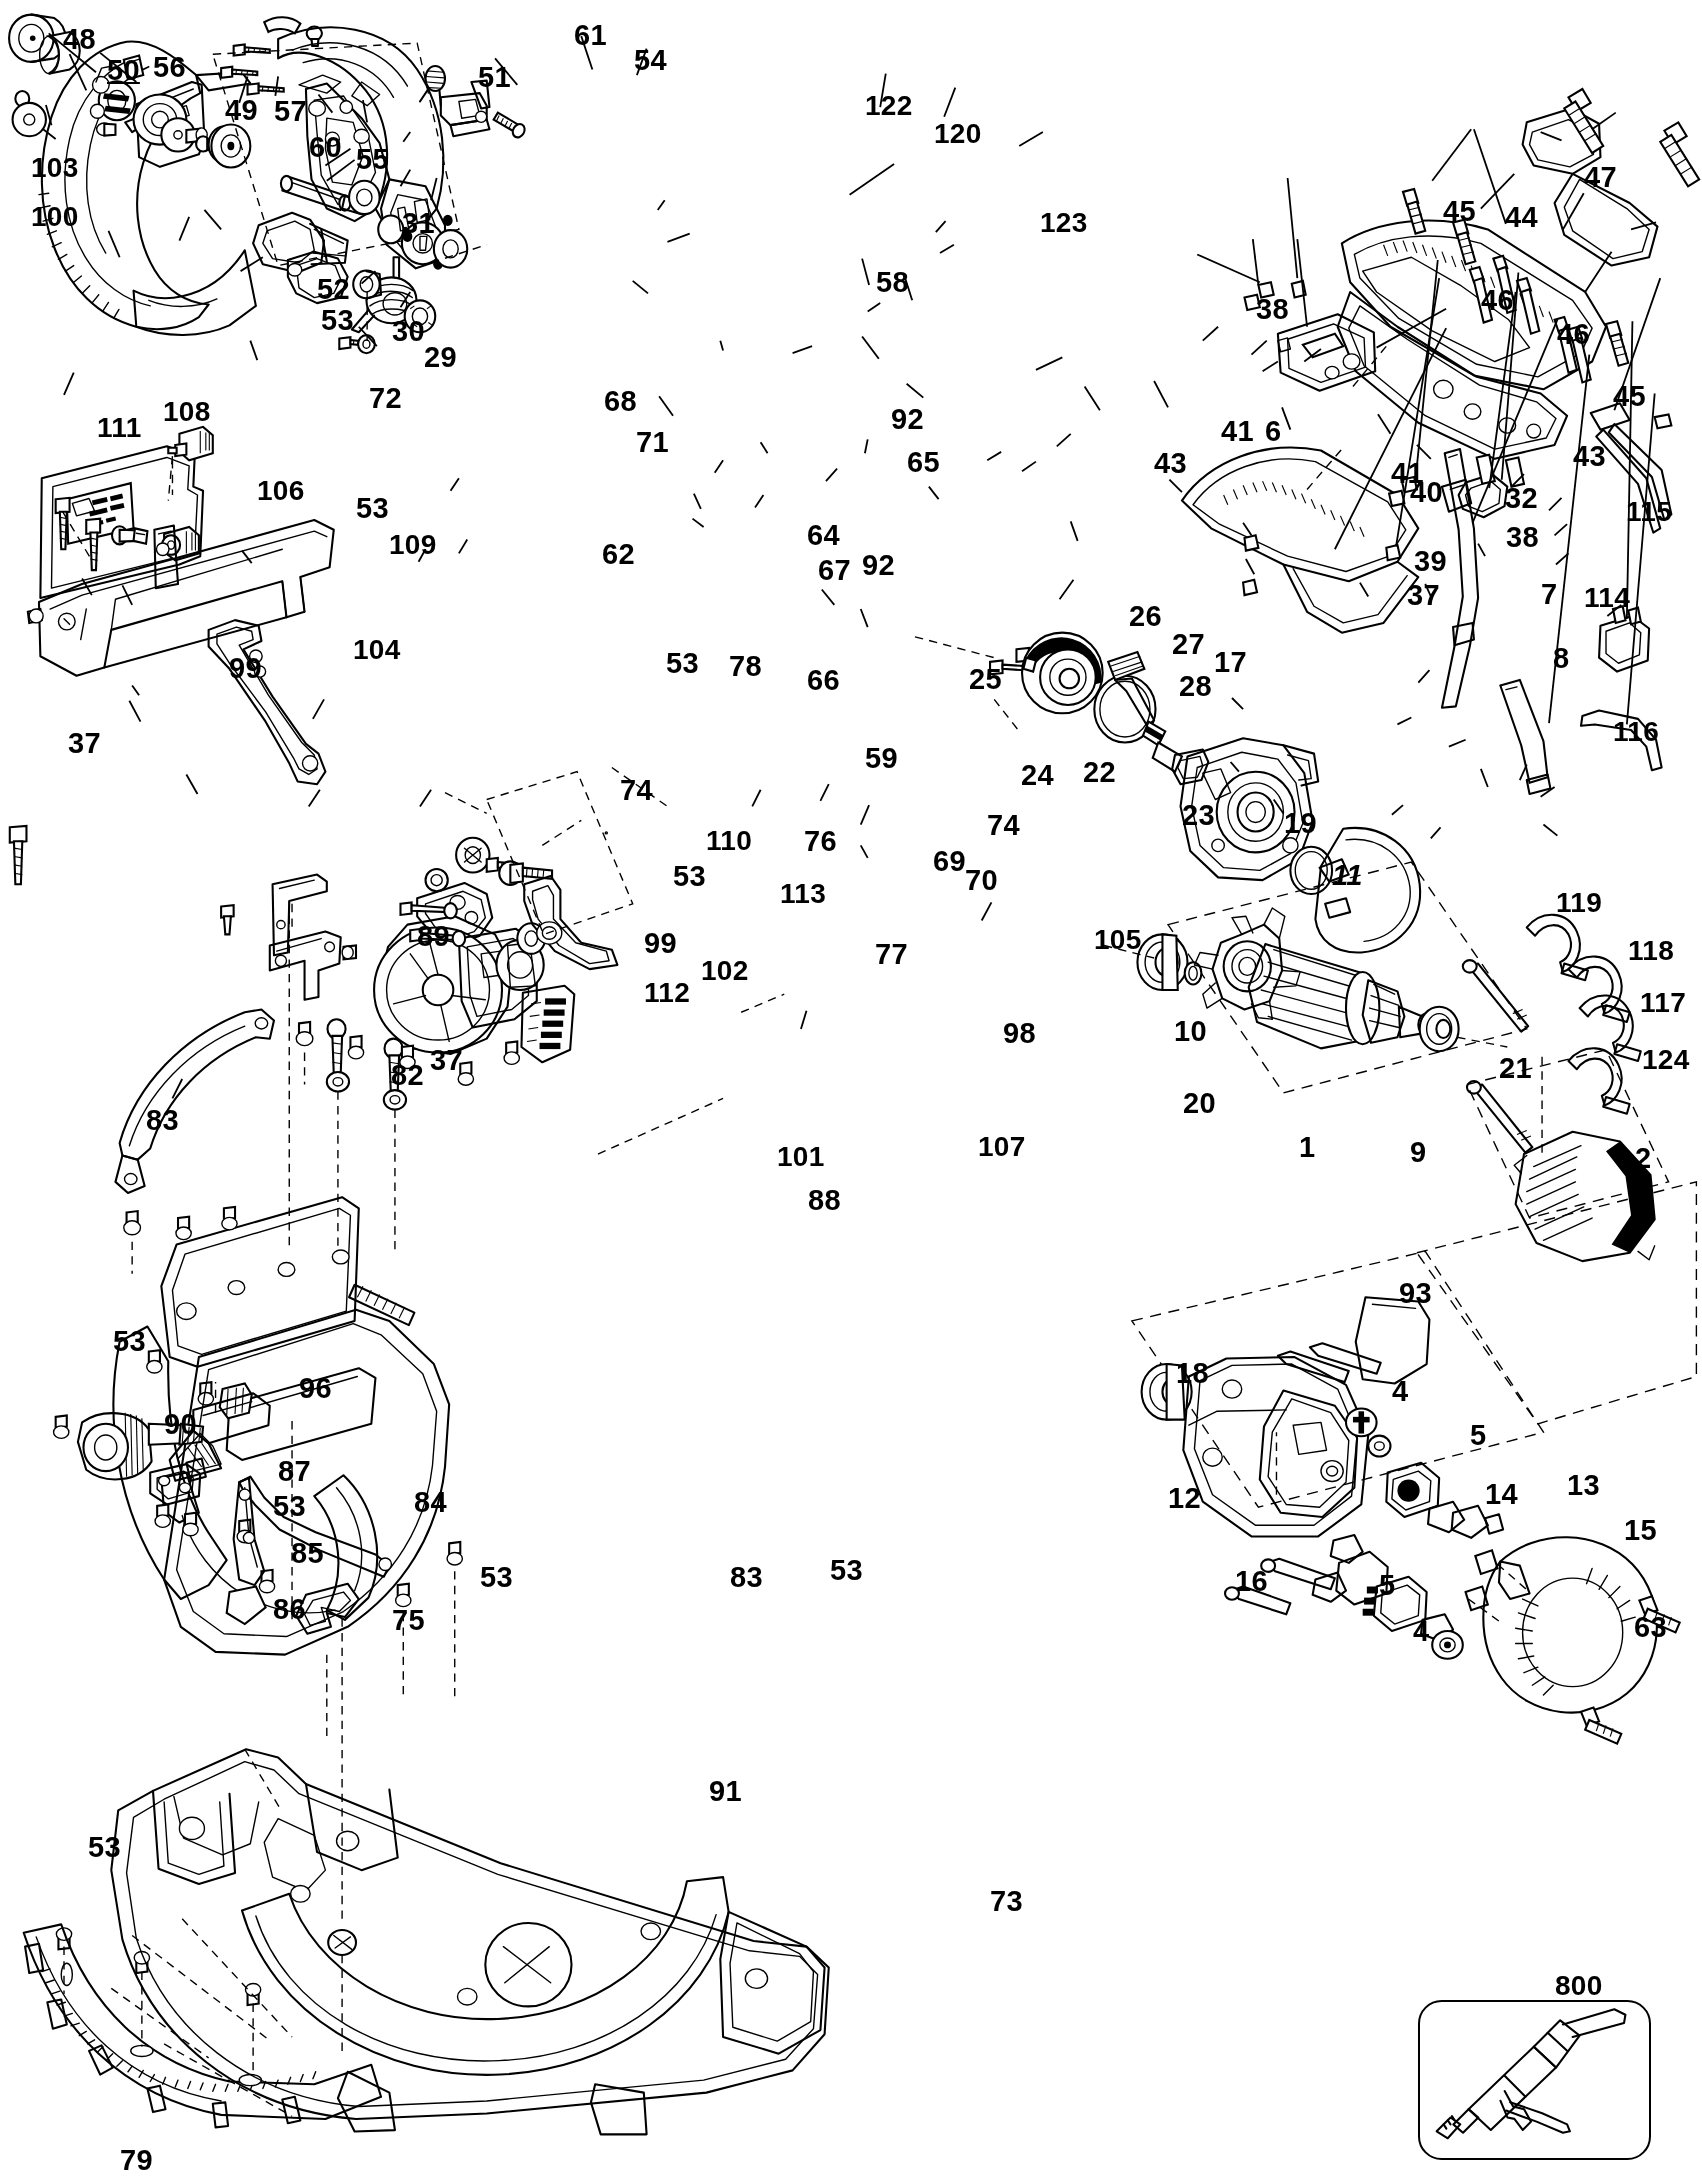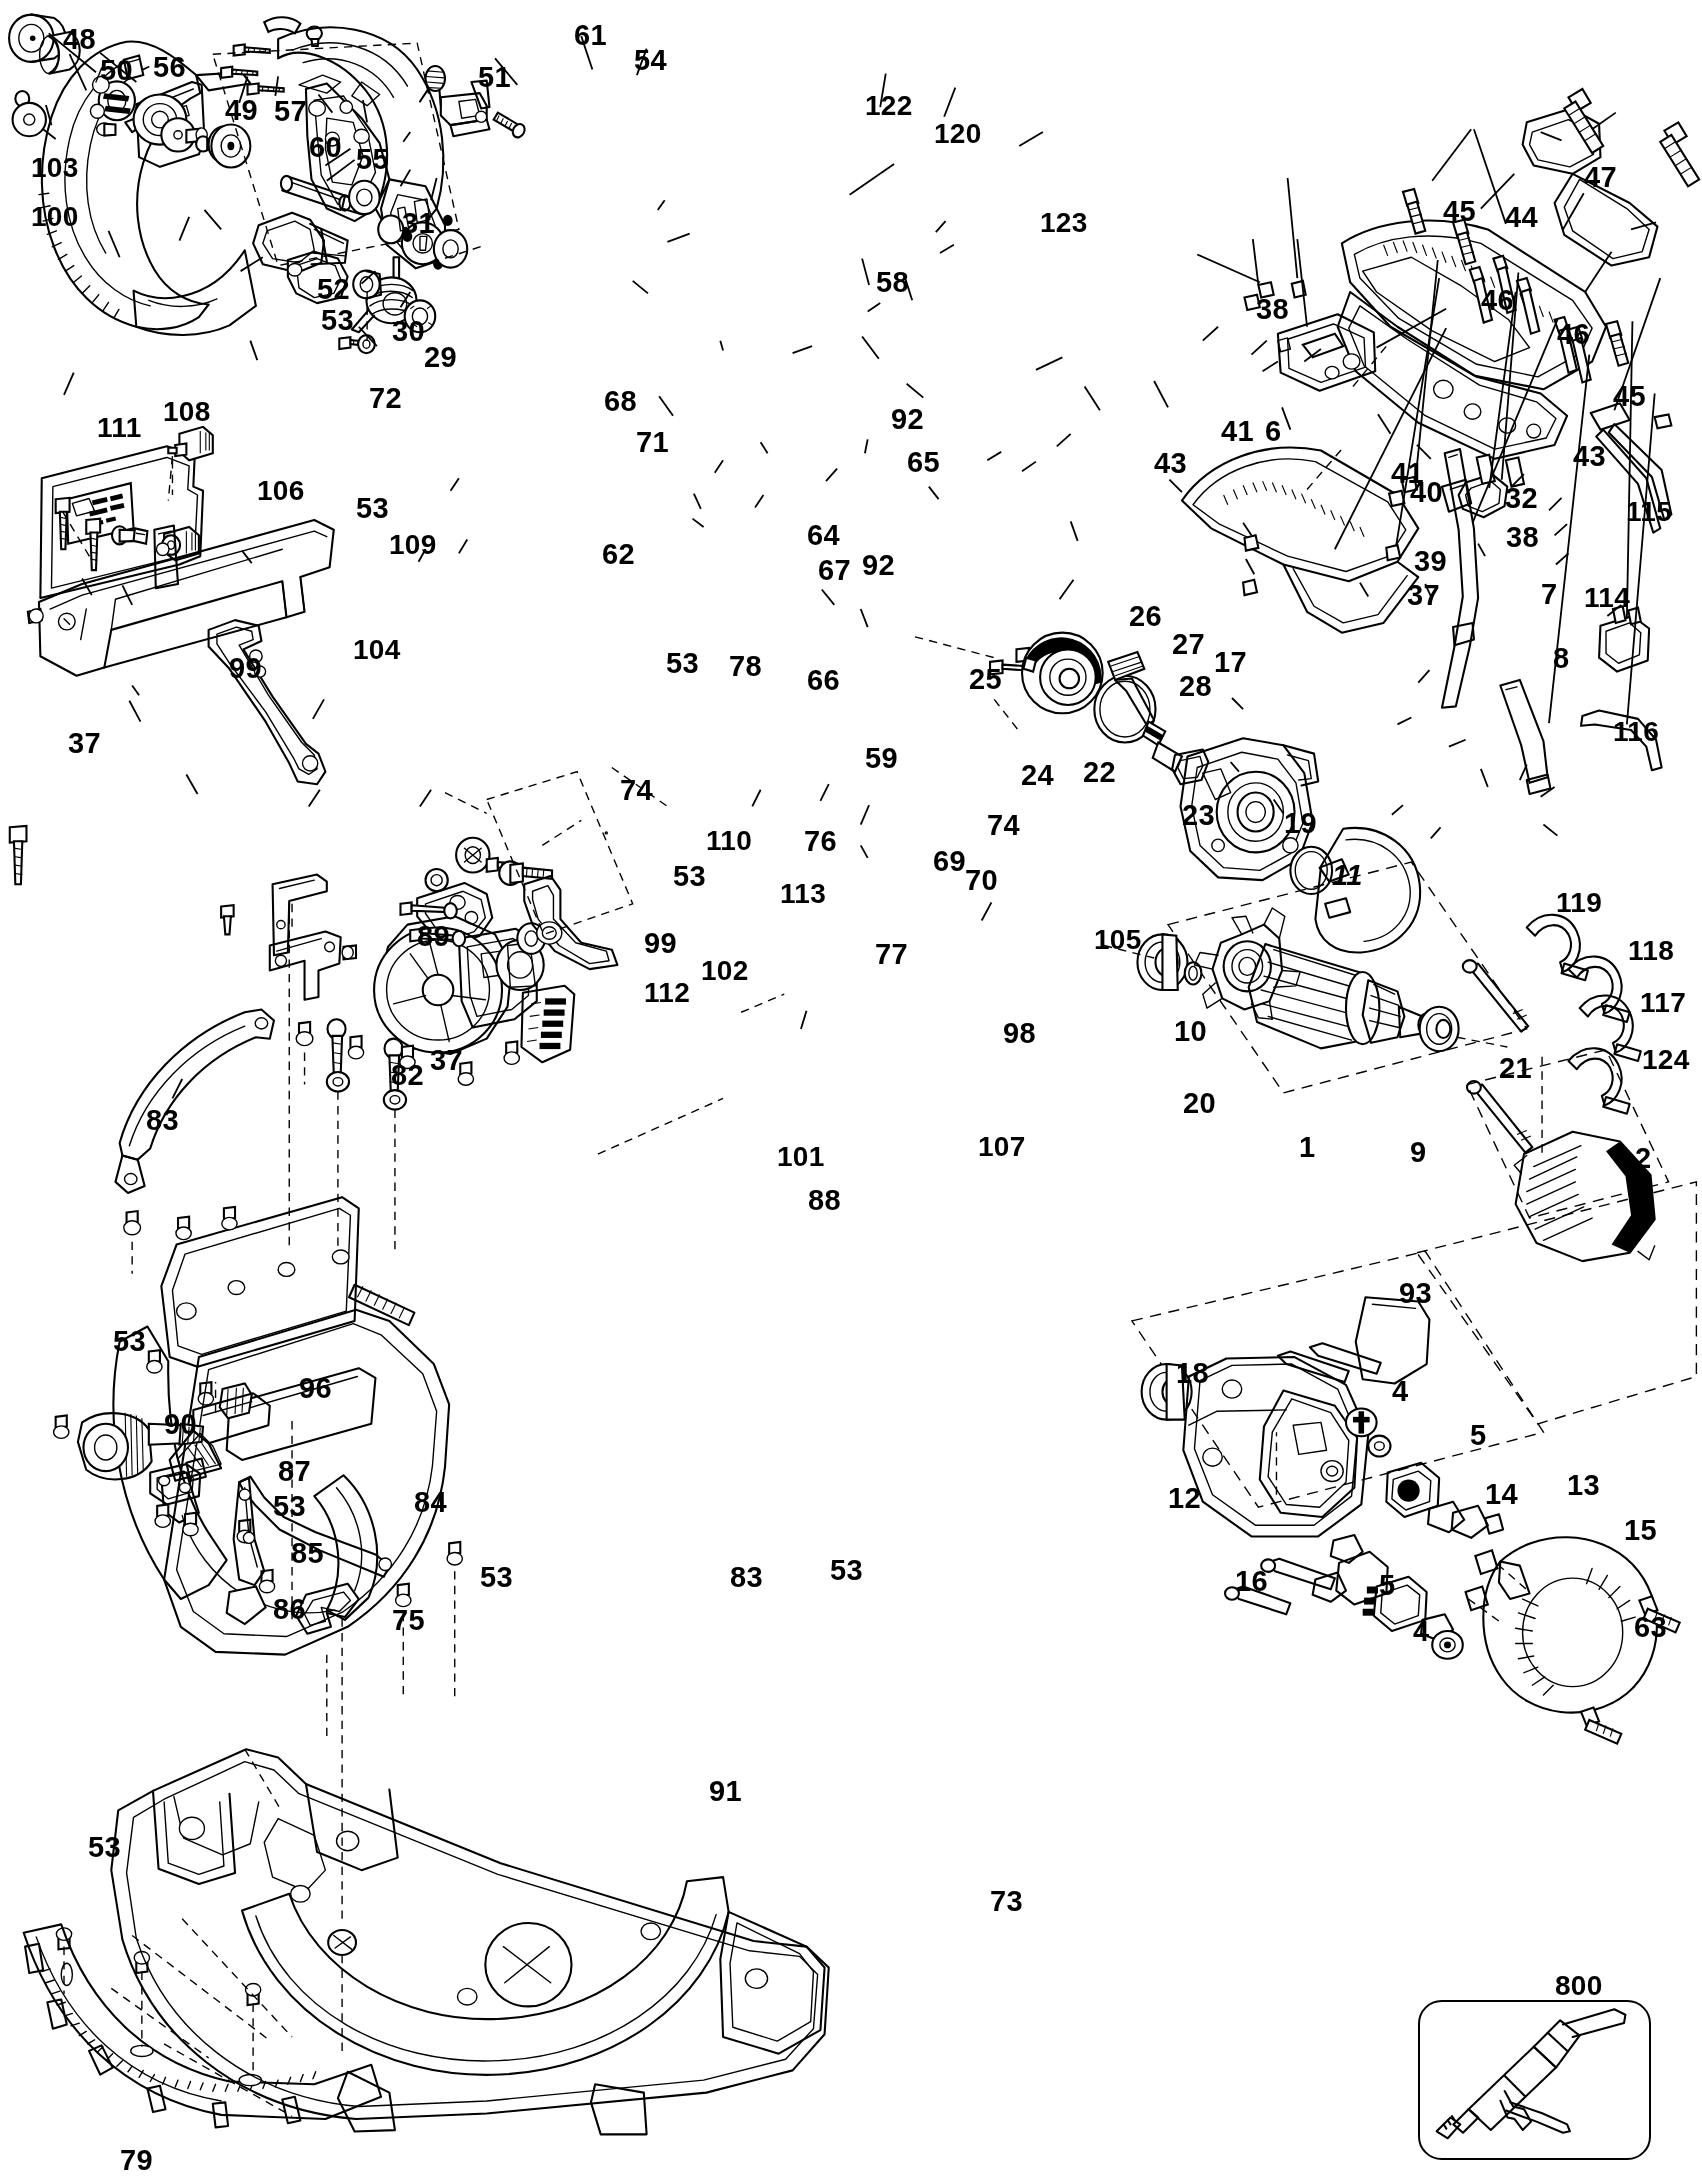--- a/index.html
+++ b/index.html
@@ -1386,21 +1386,21 @@
         <path d="M184 44 L212 70"></path>
         <path d="M206 32 L280 10 L296 18 L294 30 L220 50"></path>
         <path d="M122 128 L134 150 L150 154 L160 172 L148 184 L136 168 L126 166 L116 142"></path>
         <path d="M130 144 L176 160 L212 176 L216 186 L206 188 L168 172 L124 156"></path>
       </g>
     </svg>
   </div>
 
   <div id="callout-layer">
       <span class="cal s2" style="left: 63px; top: 25px;">48</span>
-      <span class="cal s2" style="left: 100px; top: 56px;">50</span>
+      <span class="cal s2" style="left: 107px; top: 56px; text-decoration: underline;">50</span>
       <span class="cal s2" style="left: 153px; top: 53px;">56</span>
       <span class="cal s2" style="left: 574px; top: 21px;">61</span>
       <span class="cal s2" style="left: 634px; top: 46px;">54</span>
       <span class="cal s2" style="left: 478px; top: 63px;">51</span>
       <span class="cal s1" style="left: 865px; top: 92px;">122</span>
       <span class="cal s1" style="left: 934px; top: 120px;">120</span>
       <span class="cal s1" style="left: 1040px; top: 209px;">123</span>
       <span class="cal s2" style="left: 225px; top: 96px;">49</span>
       <span class="cal s2" style="left: 274px; top: 97px;">57</span>
       <span class="cal s2" style="left: 309px; top: 133px;">60</span>

